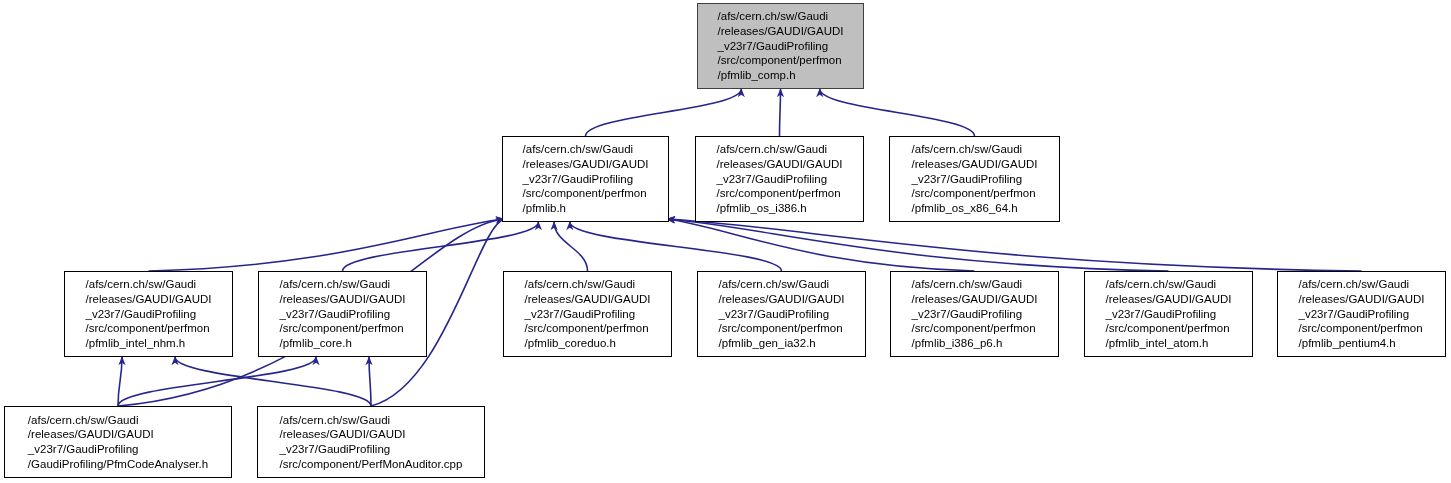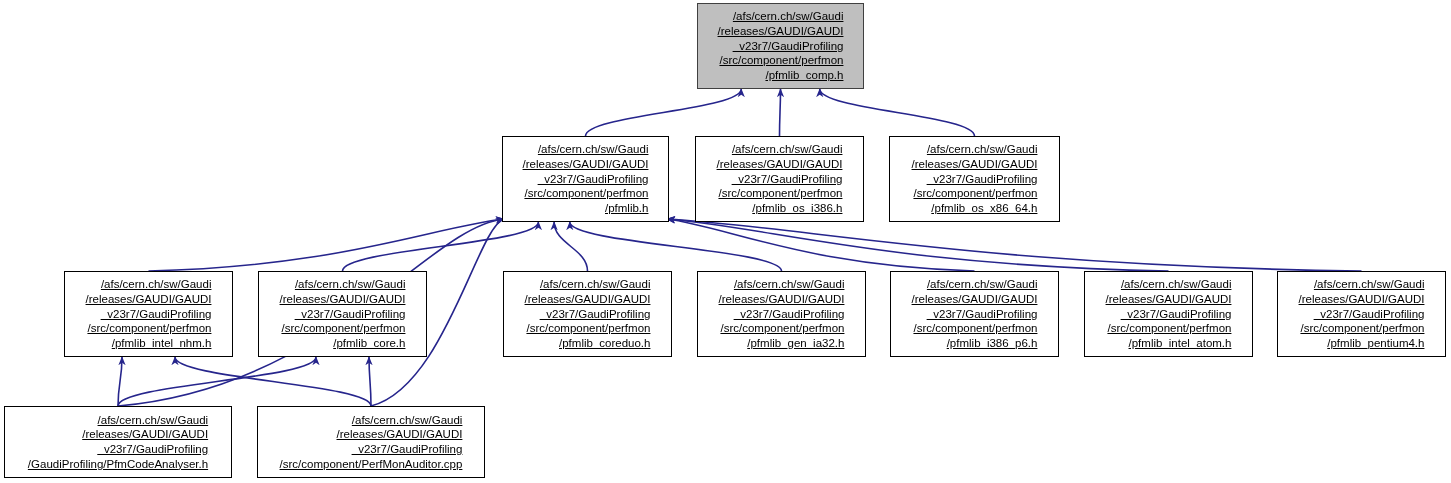--- a/index.html
+++ b/index.html
@@ -3,22 +3,22 @@
 <meta charset="utf-8">
 <title>Include dependency graph</title>
 <style>
   html,body{margin:0;padding:0;background:#ffffff;}
   body{font-family:"Liberation Sans","DejaVu Sans",sans-serif;}
   #graph{position:relative;width:1451px;height:483px;background:#ffffff;overflow:hidden;}
   #edges{position:absolute;left:0;top:0;width:1451px;height:483px;}
   .node{position:absolute;box-sizing:border-box;border:1px solid #000000;background:#ffffff;
         display:flex;align-items:center;justify-content:center;z-index:5;}
   .node.root{background:#bfbfbf;border:1px solid #404040;}
-  .node .lbl{display:block;text-align:right;font-size:11.5px;line-height:14.7px;color:#000000;
-        white-space:pre;letter-spacing:0px;text-decoration:underline;}
+  .node .lbl{display:block;text-align:left;font-size:11.5px;line-height:14.7px;color:#000000;
+        white-space:pre;letter-spacing:0px;}
 </style>
 </head>
 <body>
 
 <div id="graph">
   <svg id="edges" viewBox="0 0 1451 483" xmlns="http://www.w3.org/2000/svg">
       <defs>
         <marker id="ah" markerWidth="9" markerHeight="8" refX="8.2" refY="4" orient="auto" markerUnits="userSpaceOnUse">
           <path d="M0,0.4 L9,4 L0,7.6 L2.4,4 Z" fill="#26258c"></path>
         </marker>

